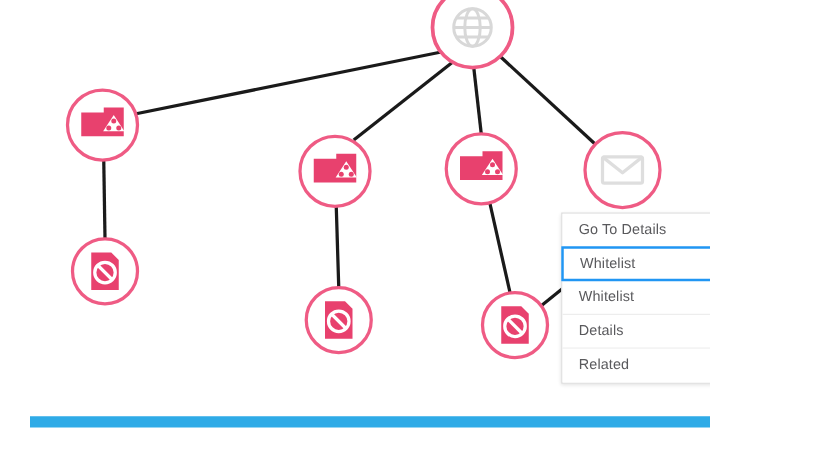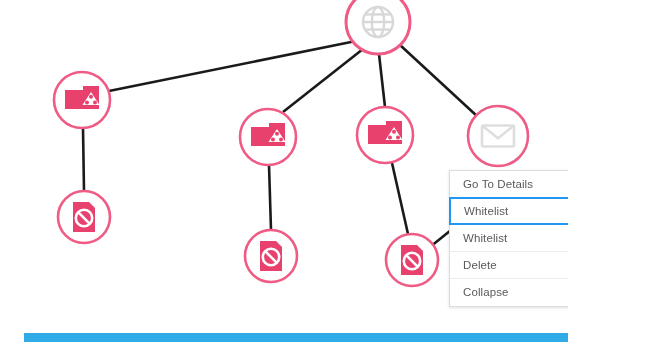--- a/index.html
+++ b/index.html
@@ -183,20 +183,20 @@
         </g>
       </g>
 
     </g>
   </svg>
 
   <div id="context-menu">
     <div class="menu-item">Go To Details</div>
     <div class="menu-item selected">Whitelist</div>
     <div class="menu-item">Whitelist</div>
-    <div class="menu-item">Delete</div>
-    <div class="menu-item">Collapse</div>
+    <div class="menu-item">Details</div>
+    <div class="menu-item">Related</div>
   </div>
 
   <div id="h-scrollbar-track"></div>
   <div id="h-scrollbar-thumb"></div>
 
 </div>
 
 </body></html>

